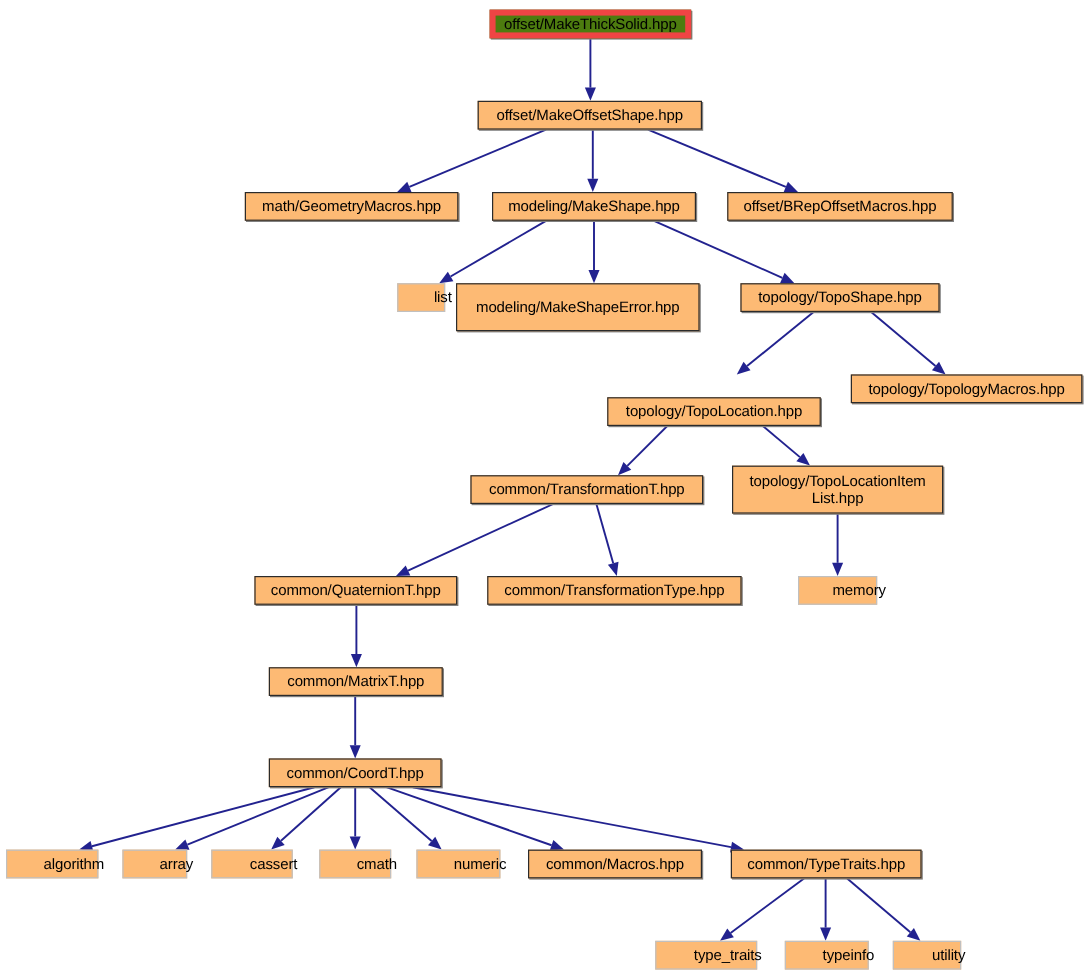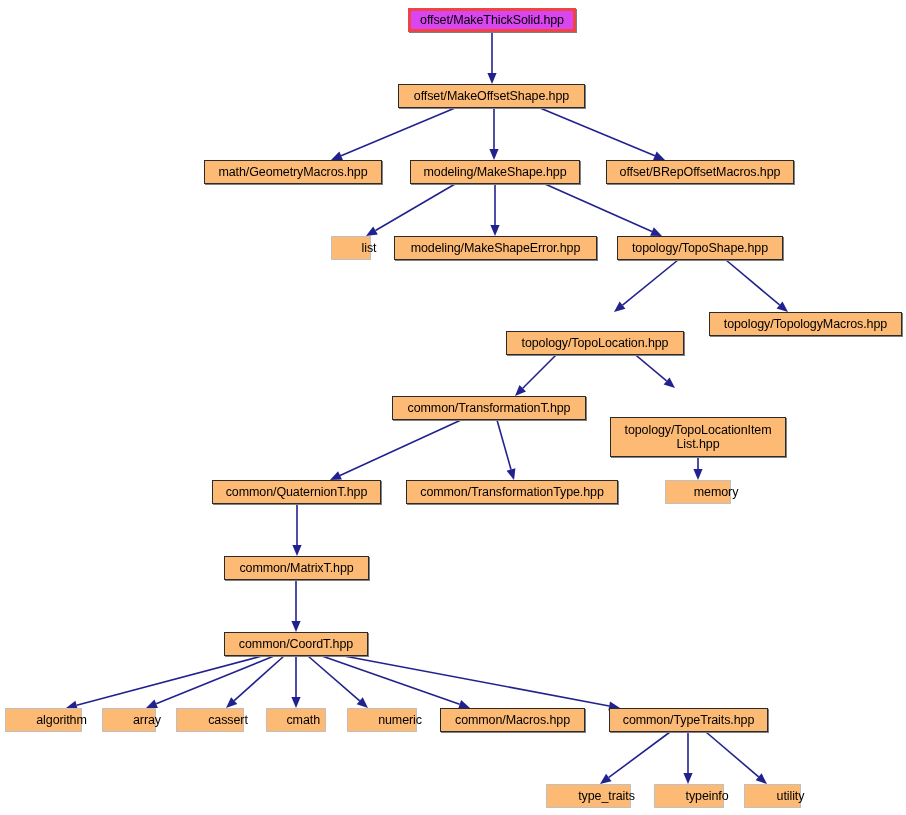--- a/index.html
+++ b/index.html
@@ -46,22 +46,22 @@
     box-shadow: 1px 1px 0 0 #808080;
   }
   
   .node.system {
     border: 1px solid #c0c0c0;
     box-shadow: none;
     padding-left: 36px;
   }
   
   .node.root {
-    background: #d946ef;
-    border: 3px solid #ef4444;
+    background: #4d7c0f;
+    border: 5px solid #ef4444;
     box-shadow: 1px 1px 0 0 #808080;
   }
   .node-label {
     display: block;
     padding: 0 5px;
     white-space: pre-line;
   }
 </style>
 </head>
 <body>
@@ -120,35 +120,35 @@
       <polygon points="688,784 683.4,773 692.6,773" fill="#22228f"></polygon>
       <line x1="706" y1="732" x2="758.6288339979748" y2="776.8639240638473" stroke="#22228f" stroke-width="1.6"></line>
       <polygon points="767,784 755.644656788311,780.3645934828761 761.6130112076386,773.3632546448185" fill="#22228f"></polygon>
     </svg>
 <div class="node root" style="left: 408px; top: 8px; width: 168px; height: 24px;"><span class="node-label">offset/MakeThickSolid.hpp</span></div>
     <div class="node project" style="left: 398px; top: 84px; width: 187px; height: 24px;"><span class="node-label">offset/MakeOffsetShape.hpp</span></div>
     <div class="node project" style="left: 204px; top: 160px; width: 178px; height: 24px;"><span class="node-label">math/GeometryMacros.hpp</span></div>
     <div class="node project" style="left: 410px; top: 160px; width: 170px; height: 24px;"><span class="node-label">modeling/MakeShape.hpp</span></div>
     <div class="node project" style="left: 606px; top: 160px; width: 188px; height: 24px;"><span class="node-label">offset/BRepOffsetMacros.hpp</span></div>
     <div class="node system" style="left: 331px; top: 236px; width: 40px; height: 24px;"><span class="node-label">list</span></div>
-    <div class="node project" style="left: 394px; top: 236px; width: 203px; height: 24px;"><span class="node-label">modeling/MakeShapeError.hpp</span></div>
+    <div class="node project" style="left: 380px; top: 236px; width: 203px; height: 40px;"><span class="node-label">modeling/MakeShapeError.hpp</span></div>
     <div class="node project" style="left: 617px; top: 236px; width: 166px; height: 24px;"><span class="node-label">topology/TopoShape.hpp</span></div>
     <div class="node project" style="left: 506px; top: 331px; width: 178px; height: 24px;"><span class="node-label">topology/TopoLocation.hpp</span></div>
     <div class="node project" style="left: 709px; top: 312px; width: 193px; height: 24px;"><span class="node-label">topology/TopologyMacros.hpp</span></div>
     <div class="node project" style="left: 392px; top: 396px; width: 194px; height: 24px;"><span class="node-label">common/TransformationT.hpp</span></div>
-    <div class="node project" style="left: 610px; top: 388px; width: 176px; height: 40px; margin-top: 29px;"><span class="node-label">topology/TopoLocationItem
+    <div class="node project" style="left: 610px; top: 388px; width: 176px; height: 40px;"><span class="node-label">topology/TopoLocationItem
 List.hpp</span></div>
     <div class="node project" style="left: 212px; top: 480px; width: 169px; height: 24px;"><span class="node-label">common/QuaternionT.hpp</span></div>
     <div class="node project" style="left: 406px; top: 480px; width: 212px; height: 24px;"><span class="node-label">common/TransformationType.hpp</span></div>
     <div class="node system" style="left: 665px; top: 480px; width: 66px; height: 24px;"><span class="node-label">memory</span></div>
     <div class="node project" style="left: 224px; top: 556px; width: 145px; height: 24px;"><span class="node-label">common/MatrixT.hpp</span></div>
     <div class="node project" style="left: 224px; top: 632px; width: 144px; height: 24px;"><span class="node-label">common/CoordT.hpp</span></div>
     <div class="node system" style="left: 5px; top: 708px; width: 77px; height: 24px;"><span class="node-label">algorithm</span></div>
     <div class="node system" style="left: 102px; top: 708px; width: 54px; height: 24px;"><span class="node-label">array</span></div>
     <div class="node system" style="left: 176px; top: 708px; width: 68px; height: 24px;"><span class="node-label">cassert</span></div>
-    <div class="node system" style="left: 266px; top: 708px; width: 60px; height: 24px; justify-content: flex-end;"><span class="node-label">cmath</span></div>
+    <div class="node system" style="left: 266px; top: 708px; width: 60px; height: 24px;"><span class="node-label">cmath</span></div>
     <div class="node system" style="left: 347px; top: 708px; width: 70px; height: 24px;"><span class="node-label">numeric</span></div>
     <div class="node project" style="left: 440px; top: 708px; width: 145px; height: 24px; text-align: center;"><span class="node-label">common/Macros.hpp</span></div>
     <div class="node project" style="left: 609px; top: 708px; width: 159px; height: 24px;"><span class="node-label">common/TypeTraits.hpp</span></div>
     <div class="node system" style="left: 546px; top: 784px; width: 85px; height: 24px;"><span class="node-label">type_traits</span></div>
     <div class="node system" style="left: 654px; top: 784px; width: 70px; height: 24px;"><span class="node-label">typeinfo</span></div>
     <div class="node system" style="left: 744px; top: 784px; width: 57px; height: 24px;"><span class="node-label">utility</span></div>
   </div>
 
 </body></html>

